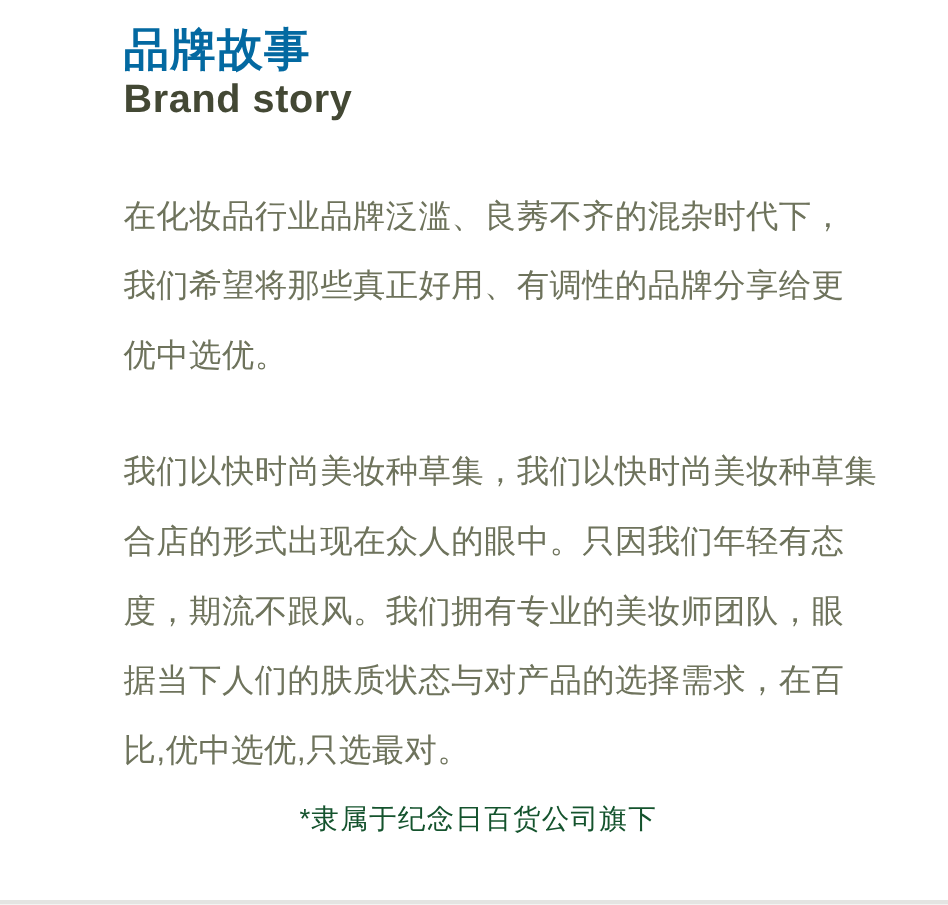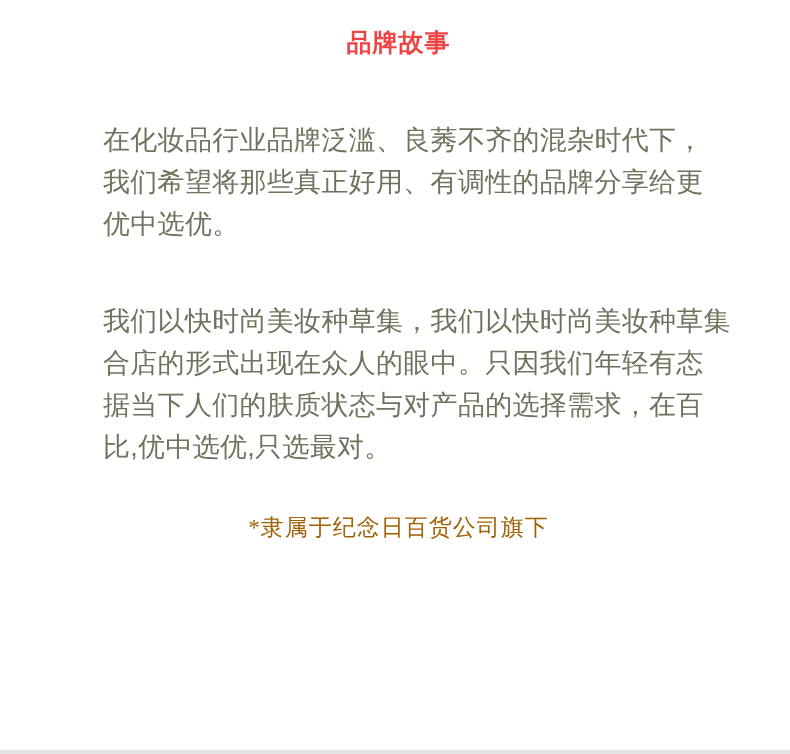--- a/index.html
+++ b/index.html
@@ -13,84 +13,85 @@
     height: 754px;
     background: #ffffff;
     overflow: hidden;
     font-family: "Liberation Sans", sans-serif;
   }
   .content-wrap {
     padding: 22px 96px 0 103px;
     box-sizing: border-box;
   }
   .title-cn {
-    font-size: 25px;
+    font-size: 38px;
     font-weight: 700;
     line-height: 40px;
-    color: #ef4444;
+    color: #0369a1;
     letter-spacing: 1px;
-    text-align: center;
   }
   .title-en {
     font-size: 33px;
     font-weight: 700;
     line-height: 40px;
     color: #434834;
     letter-spacing: 0.5px;
   }
   .para {
     color: #6e735c;
     font-size: 27px;
     font-weight: 300;
     letter-spacing: 0.3px;
   }
   .para .line {
     line-height: 42px;
     white-space: nowrap;
+    margin-top: 16px;
   }
   .para-1 { margin-top: 57px; }
   .para-2 { margin-top: 55px; }
   .footer-note {
-    margin-top: 45px;
+    margin-top: 21px;
     text-align: center;
     font-size: 23px;
     font-weight: 300;
     line-height: 30px;
-    color: #a16207;
+    color: #14532d;
     letter-spacing: 1px;
-    font-family: Liberation Serif, serif;
   }
   .bottom-strip {
     position: absolute;
     left: 0;
     bottom: 0;
     width: 100%;
     height: 4px;
     background: #e4e4e2;
   }
 </style>
 </head>
 <body>
 
 <div class="page">
   <div class="content-wrap">
 
     <div>
       <div class="title-cn">品牌故事</div>
+      <div class="title-en">Brand story</div>
     </div>
 
     <div class="para para-1">
       <div class="line">在化妆品行业品牌泛滥、良莠不齐的混杂时代下，</div>
       <div class="line">我们希望将那些真正好用、有调性的品牌分享给更</div>
       <div class="line">优中选优。</div>
     </div>
 
     <div class="para para-2">
       <div class="line">我们以快时尚美妆种草集，我们以快时尚美妆种草集</div>
       <div class="line">合店的形式出现在众人的眼中。只因我们年轻有态</div>
+      <div class="line">度，期流不跟风。我们拥有专业的美妆师团队，眼</div>
       <div class="line">据当下人们的肤质状态与对产品的选择需求，在百</div>
       <div class="line">比,优中选优,只选最对。</div>
     </div>
 
     <div class="footer-note">*隶属于纪念日百货公司旗下</div>
 
   </div>
 
   <div class="bottom-strip"></div>
 </div>

